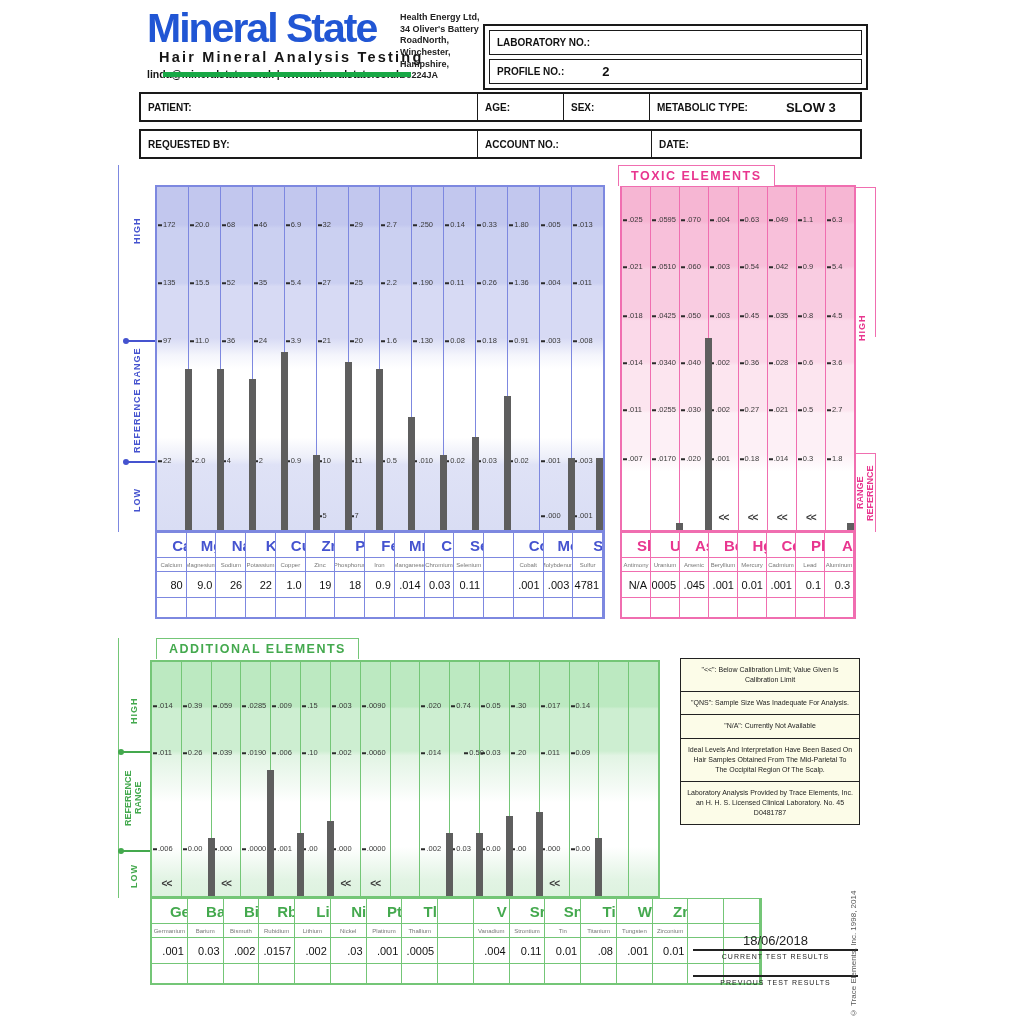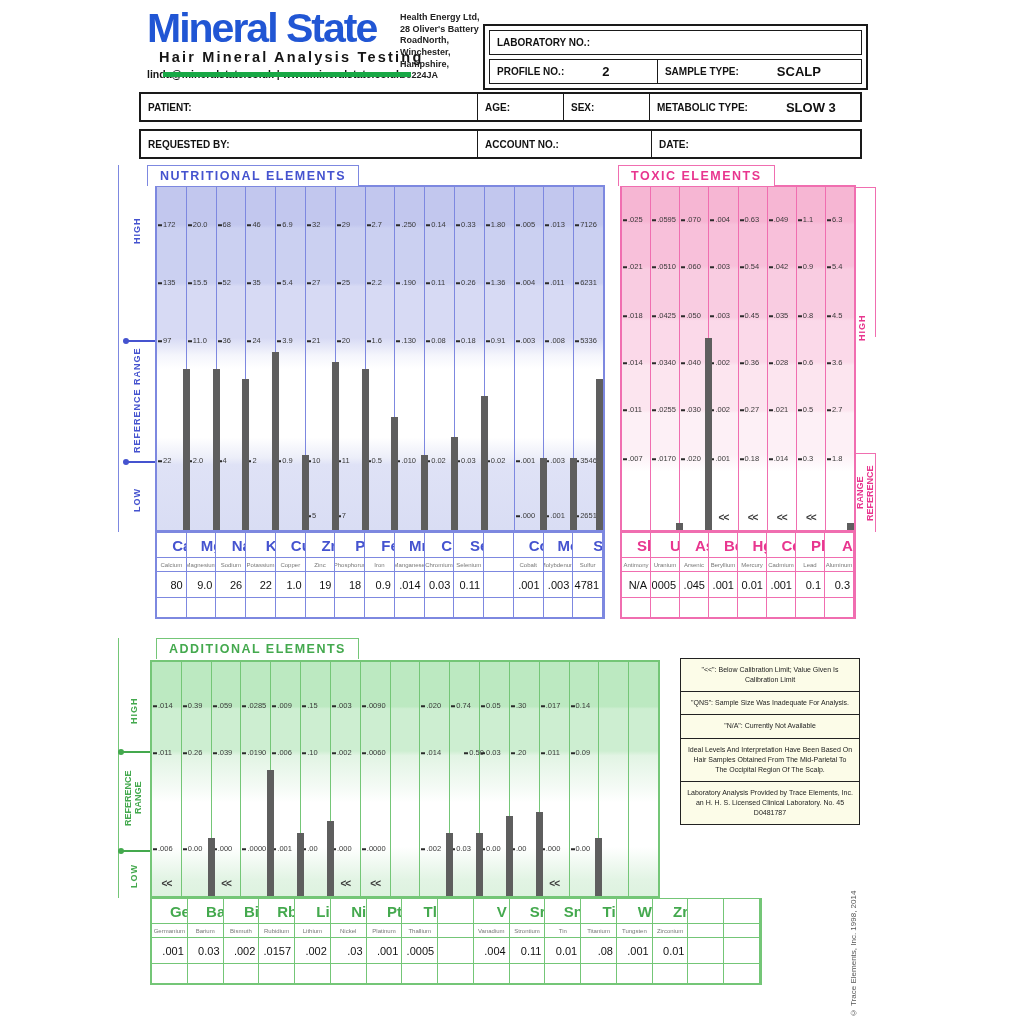--- a/index.html
+++ b/index.html
@@ -93,41 +93,37 @@
 <div id="page">
 
   <div class="abs" id="brand">
     <div class="name">Mineral State</div>
     <div class="bar"></div>
     <div class="tagline">Hair Mineral Analysis Testing</div>
     <div class="contact">linda@mineralstate.co.uk | www.mineralstate.co.uk</div>
   </div>
   <div class="abs" id="address">
       <div>Health Energy Ltd,</div>
-      <div>28 Oliver's Battery</div>
+      <div>34 Oliver's Battery</div>
       <div>RoadNorth,</div>
       <div>Winchester,</div>
       <div>Hampshire,</div>
       <div>So224JA</div>
     </div>
 
   <div class="abs formbox" id="labbox">
     <div class="frow">
       <span class="fcell">
           <span class="flabel">LABORATORY NO.:</span>
         </span>
     </div>
     <div class="frow">
       <span class="fcell" style="flex:0 0 45%;">
         <span class="flabel">PROFILE NO.:</span>
         <span class="fvalue">2</span>
-      </span>
-      <span class="fcell divider" style="flex:1;">
-        <span class="flabel">SAMPLE TYPE:</span>
-        <span class="fvalue">SCALP</span>
       </span>
     </div>
   </div>
 
   <div class="abs formbox frow" id="patientbox" style="height:30px;border-width:2px;">
     <span class="fcell" style="flex:0 0 336px;">
         <span class="flabel">PATIENT:</span>
       </span>
     <span class="fcell divider" style="flex:0 0 86px;">
         <span class="flabel">AGE:</span>
@@ -146,21 +142,20 @@
       </span>
     <span class="fcell divider" style="flex:0 0 174px;">
         <span class="flabel">ACCOUNT NO.:</span>
       </span>
     <span class="fcell divider" style="flex:1;">
         <span class="flabel">DATE:</span>
       </span>
   </div>
 
   <div class="chart" id="nutri" style="left:155px;top:185px;">
-    <div class="ctitle" style="left:-8px;top:-20px;">NUTRITIONAL ELEMENTS</div>
     <div class="axisline" style="left:-37px;top:-20px;height:367px;"></div>
     <div class="vtext" style="left:-22px;top:18px;height:55px;">HIGH</div>
     <div class="vtext" style="left:-22px;top:140px;height:150px;">REFERENCE RANGE</div>
     <div class="vtext" style="left:-22px;top:295px;height:40px;">LOW</div>
     <div class="marker" style="left:-28px;top:155px;width:28px;"></div>
     <div class="marker" style="left:-28px;top:276px;width:28px;"></div>
     <div class="plot">
         <div class="col">
           <span class="tick" style="top: 11%;">172</span>
           <span class="tick" style="top: 28%;">135</span>
@@ -254,28 +249,20 @@
           <span class="tick" style="top: 96%;">.000</span>
           <div class="bar" style="height: 21%;"></div>
         </div>
         <div class="col">
           <span class="tick" style="top: 11%;">.013</span>
           <span class="tick" style="top: 28%;">.011</span>
           <span class="tick" style="top: 45%;">.008</span>
           <span class="tick" style="top: 80%;">.003</span>
           <span class="tick" style="top: 96%;">.001</span>
           <div class="bar" style="height: 21%;"></div>
-        </div>
-        <div class="col">
-          <span class="tick" style="top: 11%;">7126</span>
-          <span class="tick" style="top: 28%;">6231</span>
-          <span class="tick" style="top: 45%;">5336</span>
-          <span class="tick" style="top: 80%;">3546</span>
-          <span class="tick" style="top: 96%;">2651</span>
-          <div class="bar" style="height: 44%;"></div>
         </div>
       </div>
     <div class="etable" style="width:450px;">
         <div class="erow sym">
           <div class="ecell">Ca</div>
           <div class="ecell">Mg</div>
           <div class="ecell">Na</div>
           <div class="ecell">K</div>
           <div class="ecell">Cu</div>
           <div class="ecell">Zn</div>
@@ -648,16 +635,24 @@
   </div>
 
   <div class="abs" id="notes">
     <div class="note">"&lt;&lt;": Below Calibration Limit; Value Given Is Calibration Limit</div>
     <div class="note">"QNS": Sample Size Was Inadequate For Analysis.</div>
     <div class="note">"N/A": Currently Not Available</div>
     <div class="note">Ideal Levels And Interpretation Have Been Based On Hair Samples Obtained From The Mid-Parietal To The Occipital Region Of The Scalp.</div>
     <div class="note">Laboratory Analysis Provided by Trace Elements, Inc. an H. H. S. Licensed Clinical Laboratory.  No. 45 D0481787</div>
   </div>
 
+  <div class="abs" id="datewrap">
+    <div class="dateval">18/06/2018</div>
+    <div class="rule"></div>
+    <div class="rlabel">CURRENT TEST RESULTS</div>
+    <div class="gap"></div>
+    <div class="rule"></div>
+    <div class="rlabel">PREVIOUS TEST RESULTS</div>
+  </div>
 
   <div class="abs" id="copyright">© Trace Elements, Inc. 1998, 2014</div>
 
 </div>
 
 </body></html>

